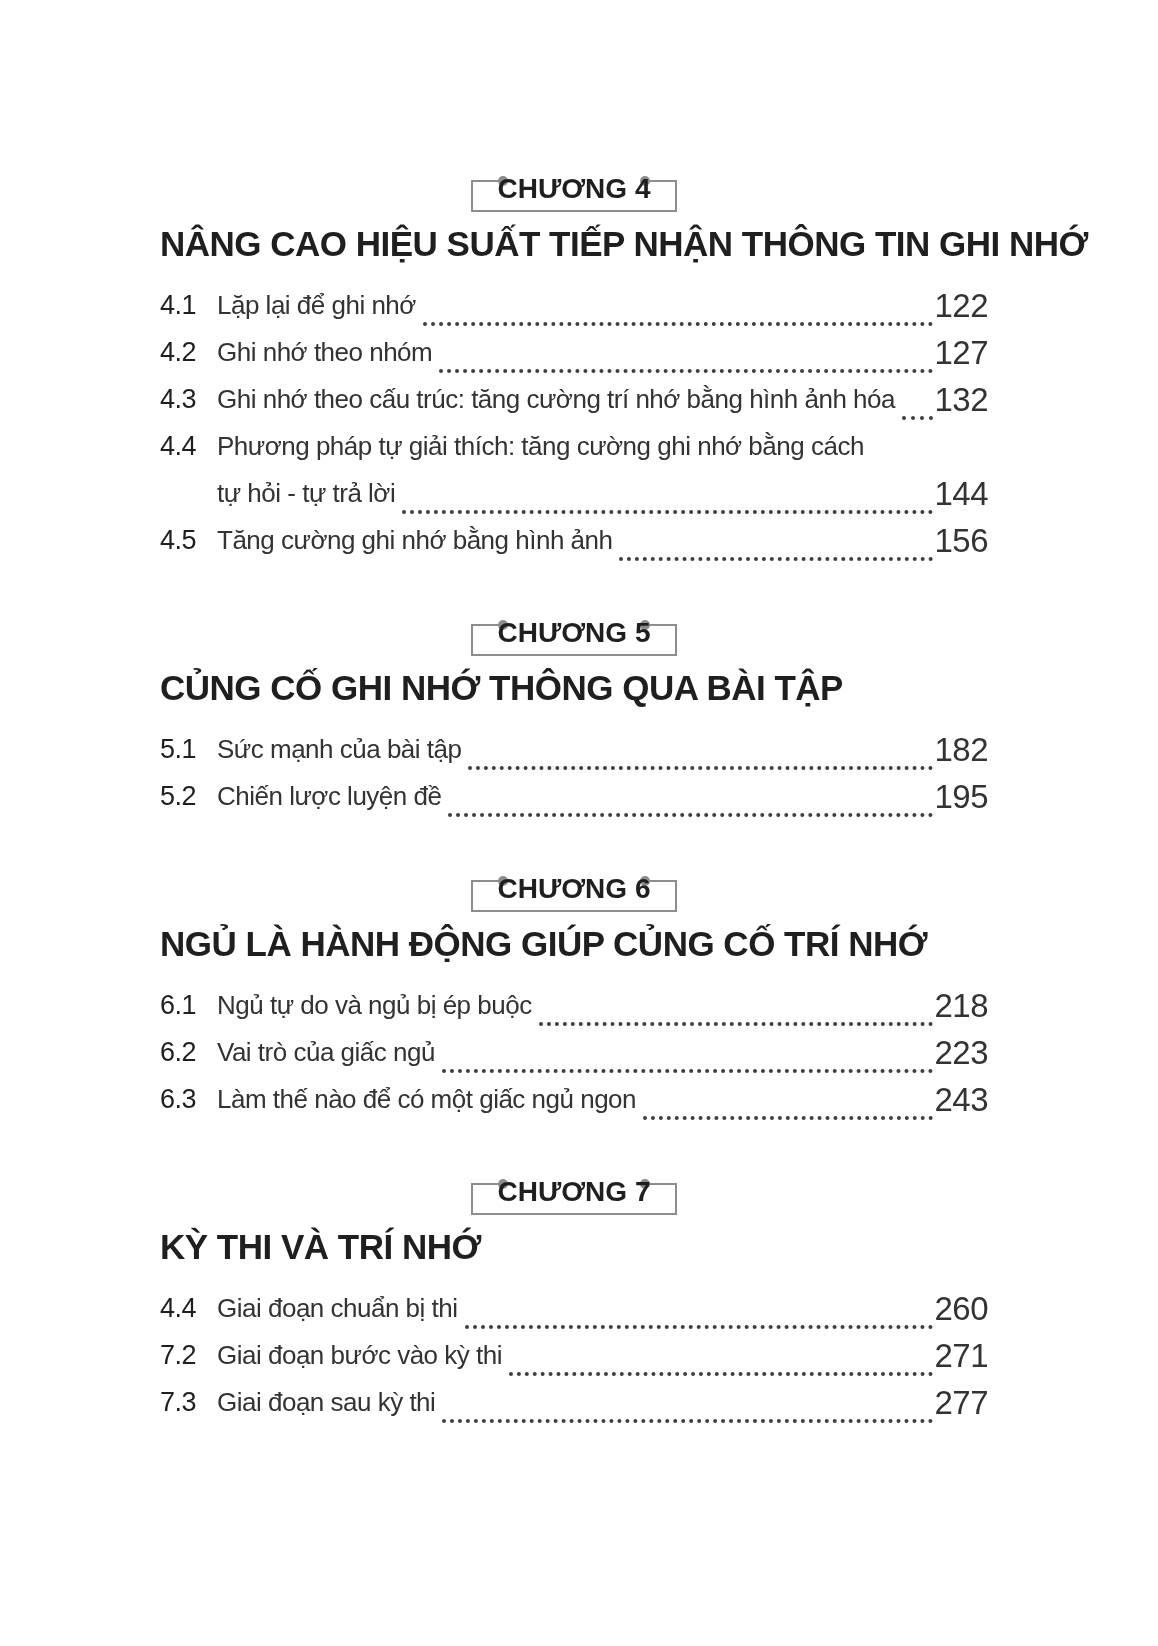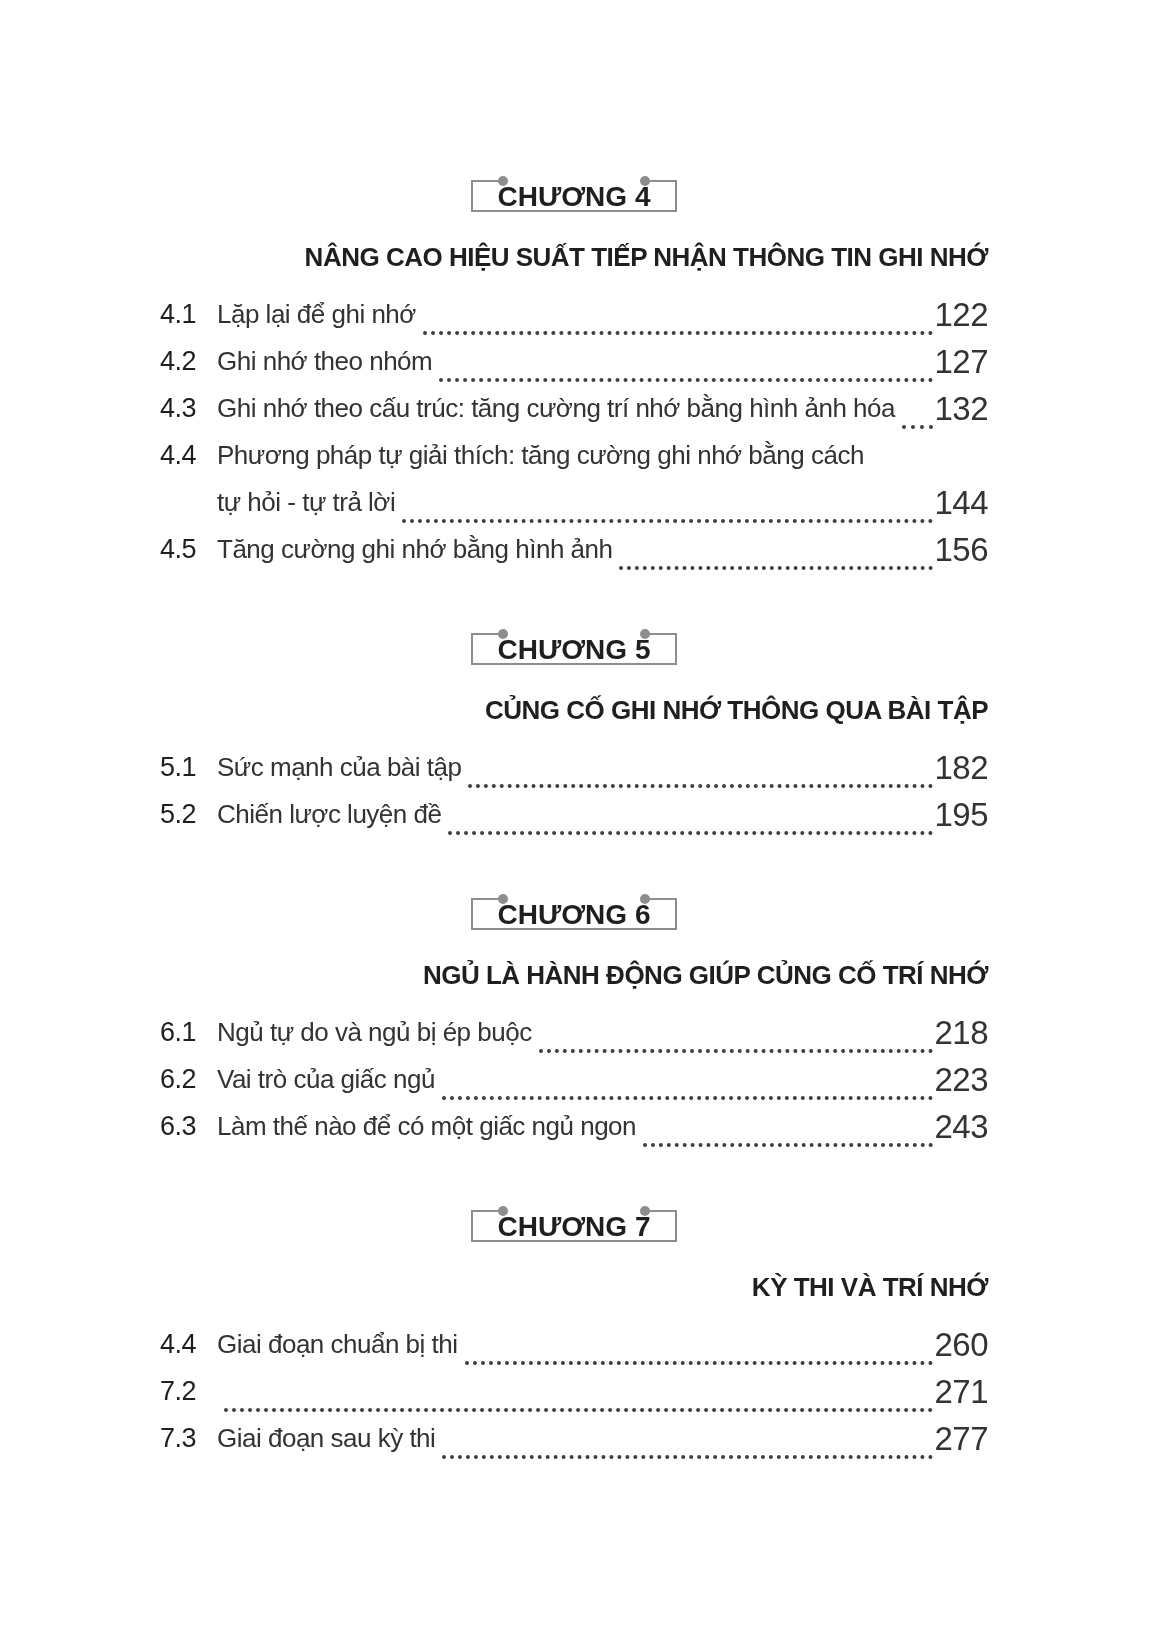--- a/index.html
+++ b/index.html
@@ -51,37 +51,37 @@
     position: absolute;
     top: 10px;
     width: 10px; height: 10px;
     border-radius: 50%;
     background: var(--frame);
   }
   .badge-dot.left { left: 27px; }
   .badge-dot.right { right: 27px; }
   .badge-label {
     position: absolute;
-    left: 0; right: 0; top: 16px;
+    left: 0; right: 0; top: 8px;
     line-height: 30px;
     font-size: 28px;
     font-weight: bold;
     color: var(--ink);
     letter-spacing: 0;
     white-space: nowrap;
   }
   
   .chapter-title {
-    margin-top: 30px;
-    font-size: 26px;
+    margin-top: 12px;
+    font-size: 35px;
     font-weight: bold;
     color: var(--ink);
     letter-spacing: -0.5px;
     white-space: nowrap;
-    text-align: right;
+    text-align: left;
   }
   
   .entries { margin-top: 18px; text-align: left; }
   .entry { display: flex; align-items: flex-start; }
   .entry-num {
     flex: 0 0 57px;
     font-size: 27px;
     font-weight: normal;
     color: var(--ink);
     line-height: 47px;
@@ -290,20 +290,21 @@
                 <span class="leader"></span>
                 <span class="entry-page">260</span>
               </div>
             </div>
   </div>
 
   <div class="entry">
     <div class="entry-num">7.2</div>
     <div class="entry-body">
               <div class="entry-line">
+                <span class="entry-text">Giai đoạn bước vào kỳ thi</span>
                 <span class="leader"></span>
                 <span class="entry-page">271</span>
               </div>
             </div>
   </div>
 
   <div class="entry">
     <div class="entry-num">7.3</div>
     <div class="entry-body">
               <div class="entry-line">

